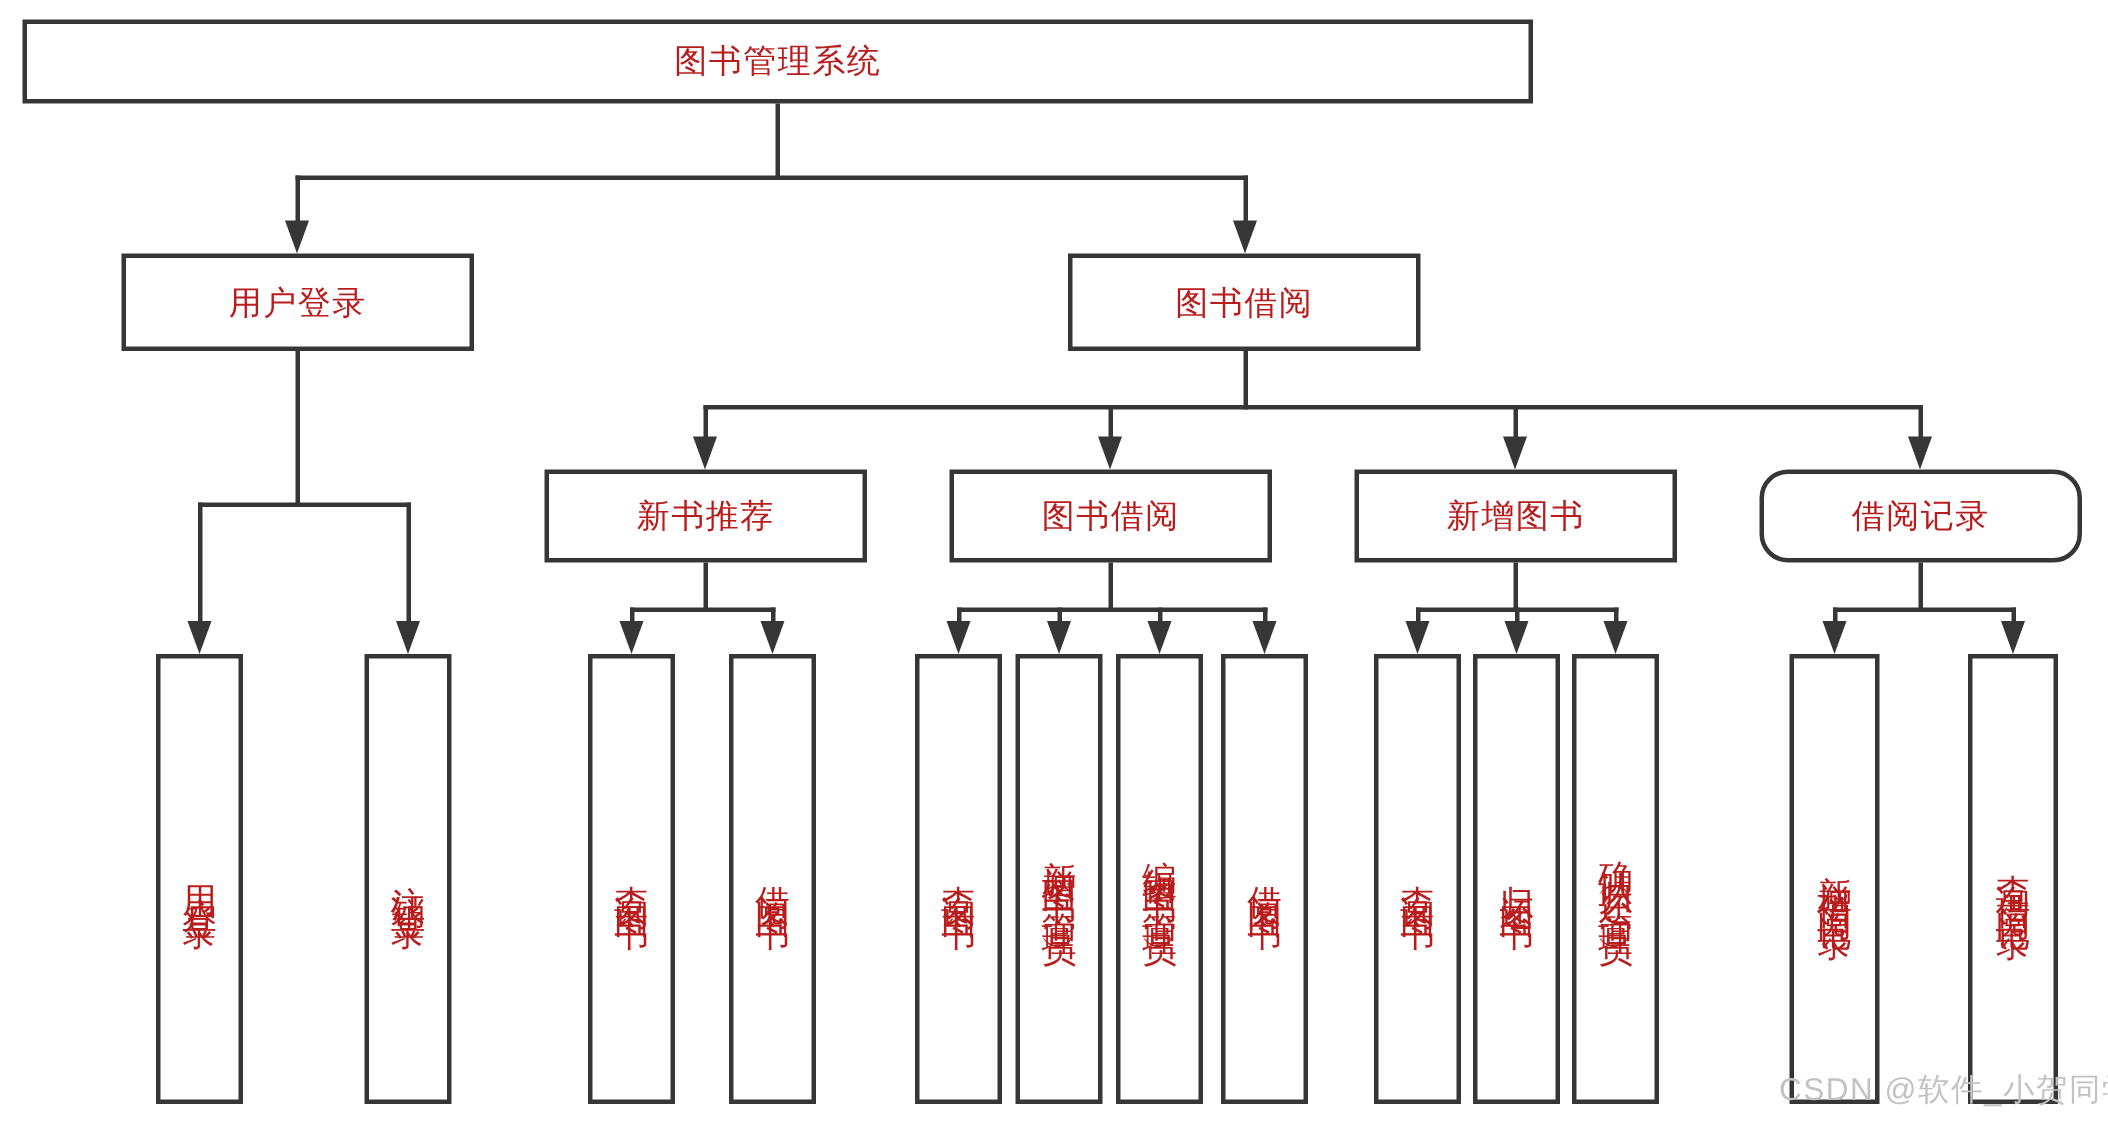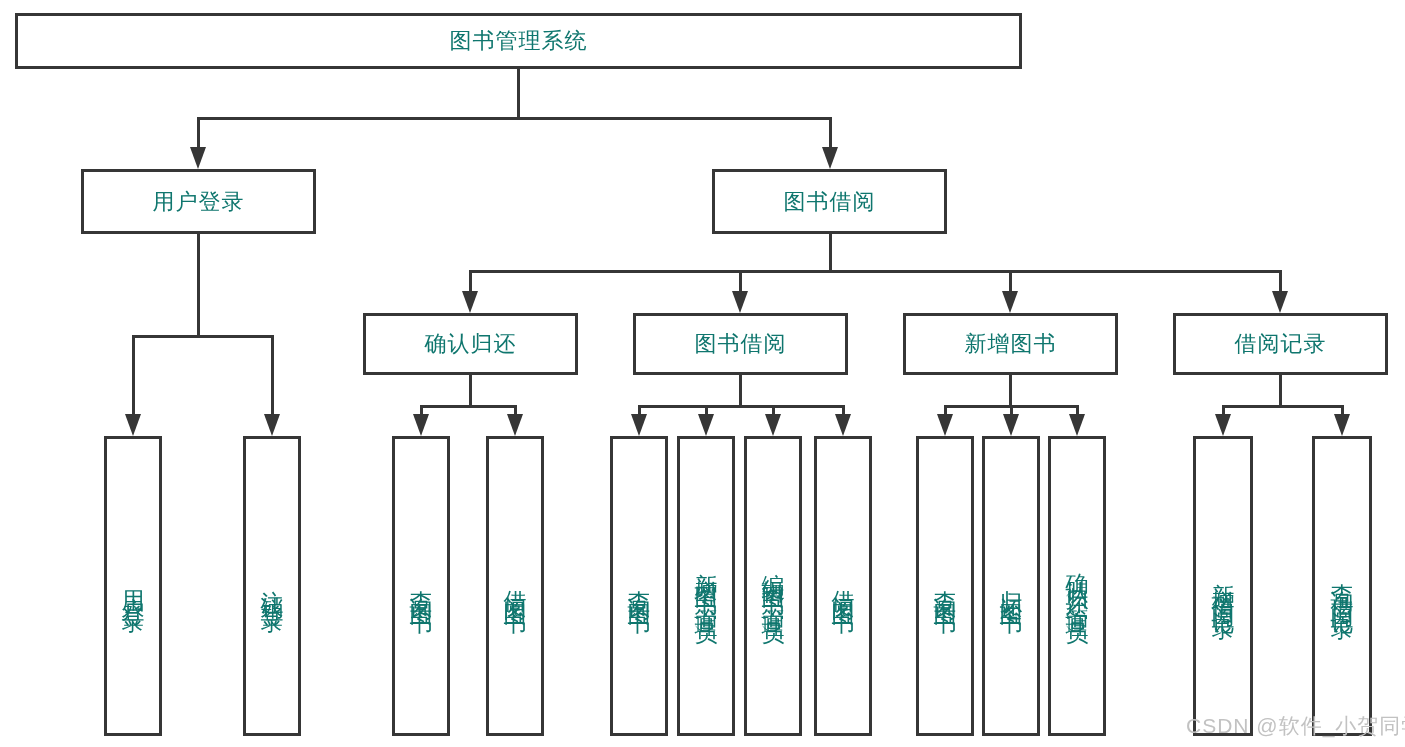--- a/index.html
+++ b/index.html
@@ -23,21 +23,21 @@
     box-sizing: border-box;
     border: 3px solid #363636;
     background: #ffffff;
     display: flex;
     align-items: center;
     justify-content: center;
     color: #333333;
   }
   .node .label {
     font-size: 22px;
-    color: #0f766e;
+    color: #b91c1c;
     text-align: center;
     letter-spacing: 1px;
     white-space: nowrap;
   }
   .node.vertical .label {
     writing-mode: vertical-rl;
     text-orientation: mixed;
     font-size: 23px;
     line-height: 1;
     letter-spacing: 7px;
@@ -75,29 +75,29 @@
     <div class="node" style="left: 15px; top: 13px; width: 1007px; height: 56px;">
       <span class="label">图书管理系统</span>
     </div>
     <div class="node" style="left: 81px; top: 169px; width: 235px; height: 65px;">
       <span class="label">用户登录</span>
     </div>
     <div class="node" style="left: 712px; top: 169px; width: 235px; height: 65px;">
       <span class="label">图书借阅</span>
     </div>
     <div class="node" style="left: 363px; top: 313px; width: 215px; height: 62px;">
-      <span class="label">确认归还</span>
+      <span class="label">新书推荐</span>
     </div>
     <div class="node" style="left: 633px; top: 313px; width: 215px; height: 62px;">
       <span class="label">图书借阅</span>
     </div>
     <div class="node" style="left: 903px; top: 313px; width: 215px; height: 62px;">
       <span class="label">新增图书</span>
     </div>
-    <div class="node" style="left: 1173px; top: 313px; width: 215px; height: 62px;">
+    <div class="node" style="left: 1173px; top: 313px; width: 215px; height: 62px; border-radius: 19px;">
       <span class="label">借阅记录</span>
     </div>
     <div class="node vertical" style="left: 104px; top: 436px; width: 58px; height: 300px;">
       <span class="label">用户登录</span>
     </div>
     <div class="node vertical" style="left: 243px; top: 436px; width: 58px; height: 300px;">
       <span class="label">注销登录</span>
     </div>
     <div class="node vertical" style="left: 392px; top: 436px; width: 58px; height: 300px;">
       <span class="label">查询图书</span>

